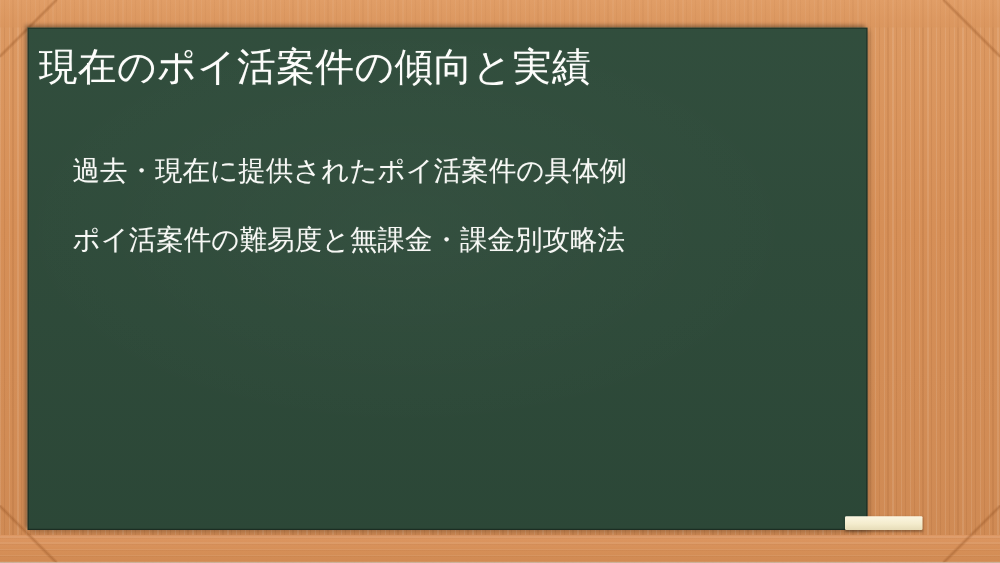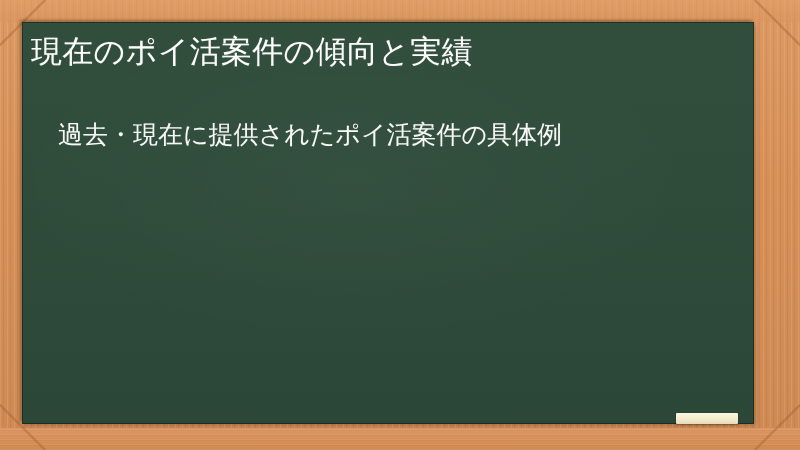--- a/index.html
+++ b/index.html
@@ -74,28 +74,27 @@
   .miter.bl { left: 0; bottom: 0;
     background: linear-gradient(45deg, rgba(255,255,255,0.0) 46%, rgba(150,84,36,0.42) 49%, rgba(255,255,255,0.0) 52%); }
   .miter.br { right: 0; bottom: 0;
     background: linear-gradient(315deg, rgba(255,255,255,0.0) 46%, rgba(150,84,36,0.42) 49%, rgba(255,255,255,0.0) 52%); }
 
   
   .board {
     position: absolute;
     left: 22px;
     top: 22px;
-    width: 732px;
+    width: 672px;
     height: 402px;
     background: #2e4b3a;
     box-shadow:
       inset 0 0 0 1px rgba(0,0,0,0.35),
       -2px -2px 3px rgba(0,0,0,0.30),
       2px 2px 4px rgba(0,0,0,0.18);
-    font-family: Liberation Mono, monospace;
   }
   .board-texture {
     position: absolute;
     inset: 0;
     background:
       radial-gradient(ellipse 70% 60% at 45% 40%, rgba(255,255,255,0.025) 0%, rgba(0,0,0,0.00) 70%),
       linear-gradient(180deg, rgba(255,255,255,0.015) 0%, rgba(0,0,0,0.05) 100%);
     pointer-events: none;
   }
 
@@ -119,21 +118,21 @@
   .bullets {
     position: absolute;
     left: 36px;
     top: 87px;
     margin: 0;
     padding: 0;
     list-style: none;
   }
   .bullets li {
     color: #f7f8f5;
-    font-size: 25px;
+    font-size: 22px;
     line-height: 55px;
     white-space: nowrap;
     text-shadow: 0 0 1px rgba(255,255,255,0.20);
   }
 
   
   .chalk {
     position: absolute;
     left: 676px;
     top: 413px;
@@ -160,20 +159,21 @@
 
   <div class="board">
     <div class="board-texture"></div>
 
     <div class="content">
 
       <div class="title">現在のポイ活案件の傾向と実績</div>
 
       <ul class="bullets">
         <li>過去・現在に提供されたポイ活案件の具体例</li>
+        <li>ポイ活案件の難易度と無課金・課金別攻略法</li>
       </ul>
 
     </div>
   </div>
 
   <div class="chalk"></div>
 
 </div>
 
 </body></html>

